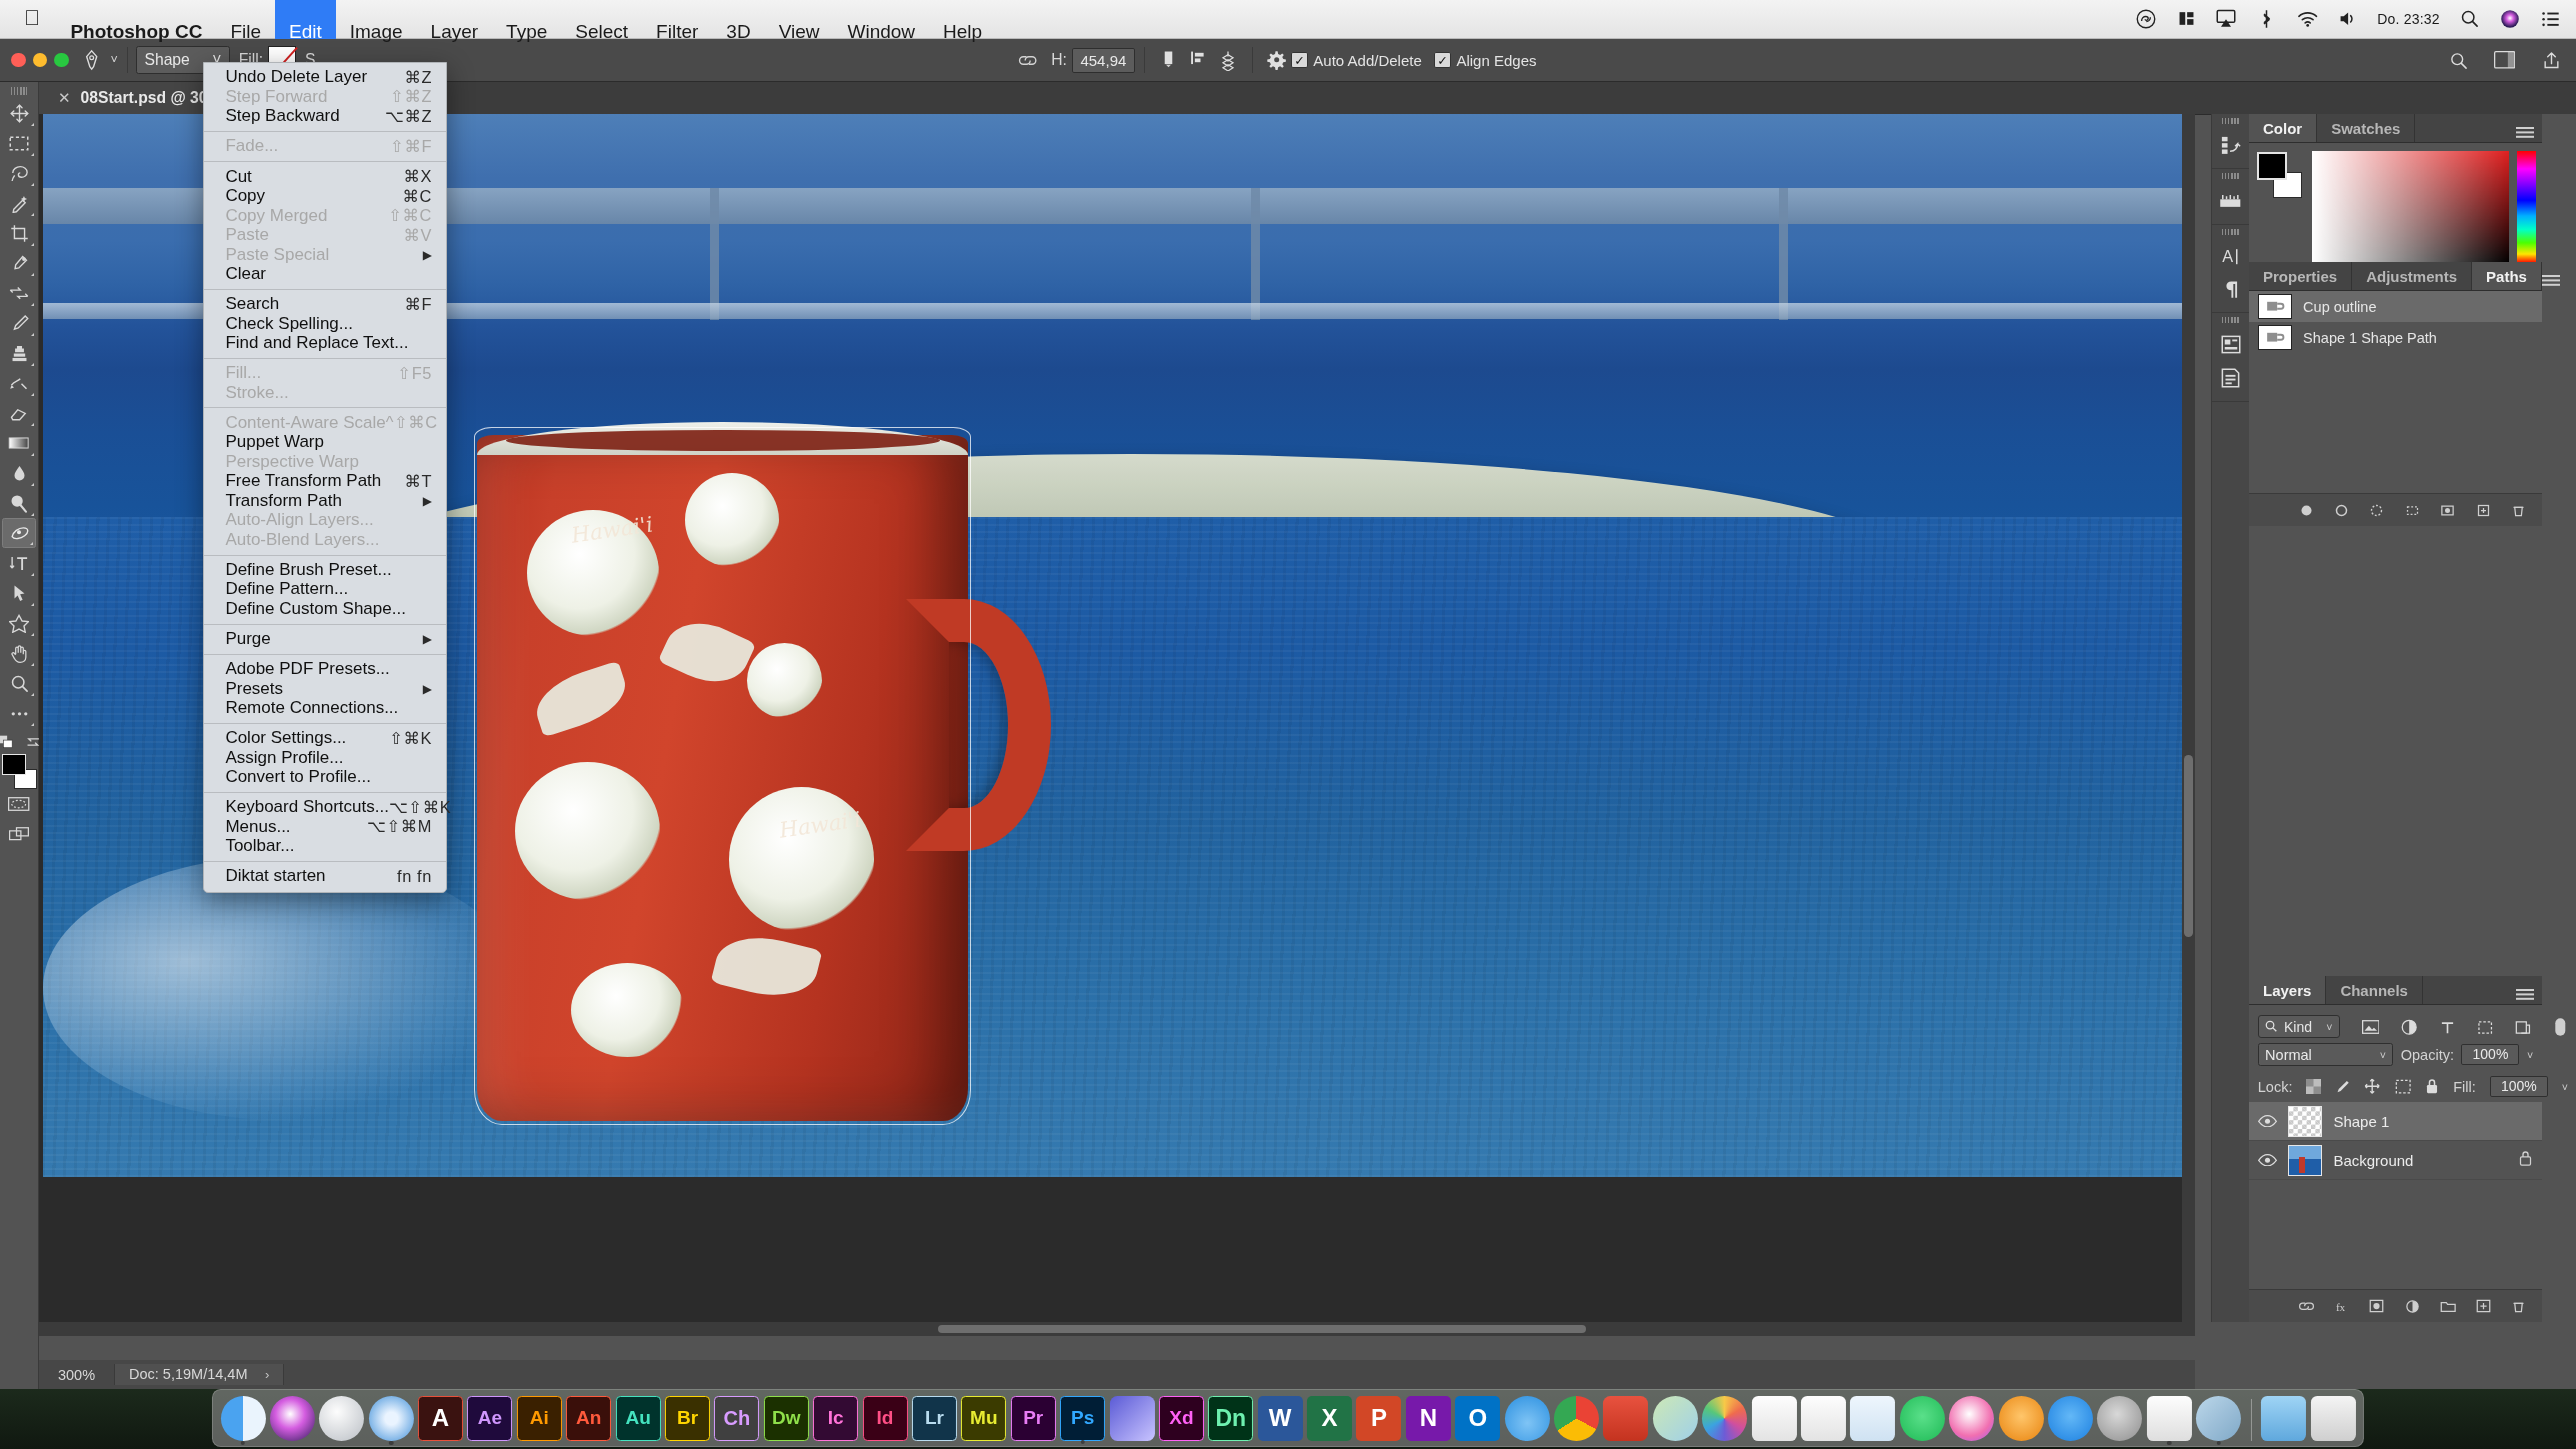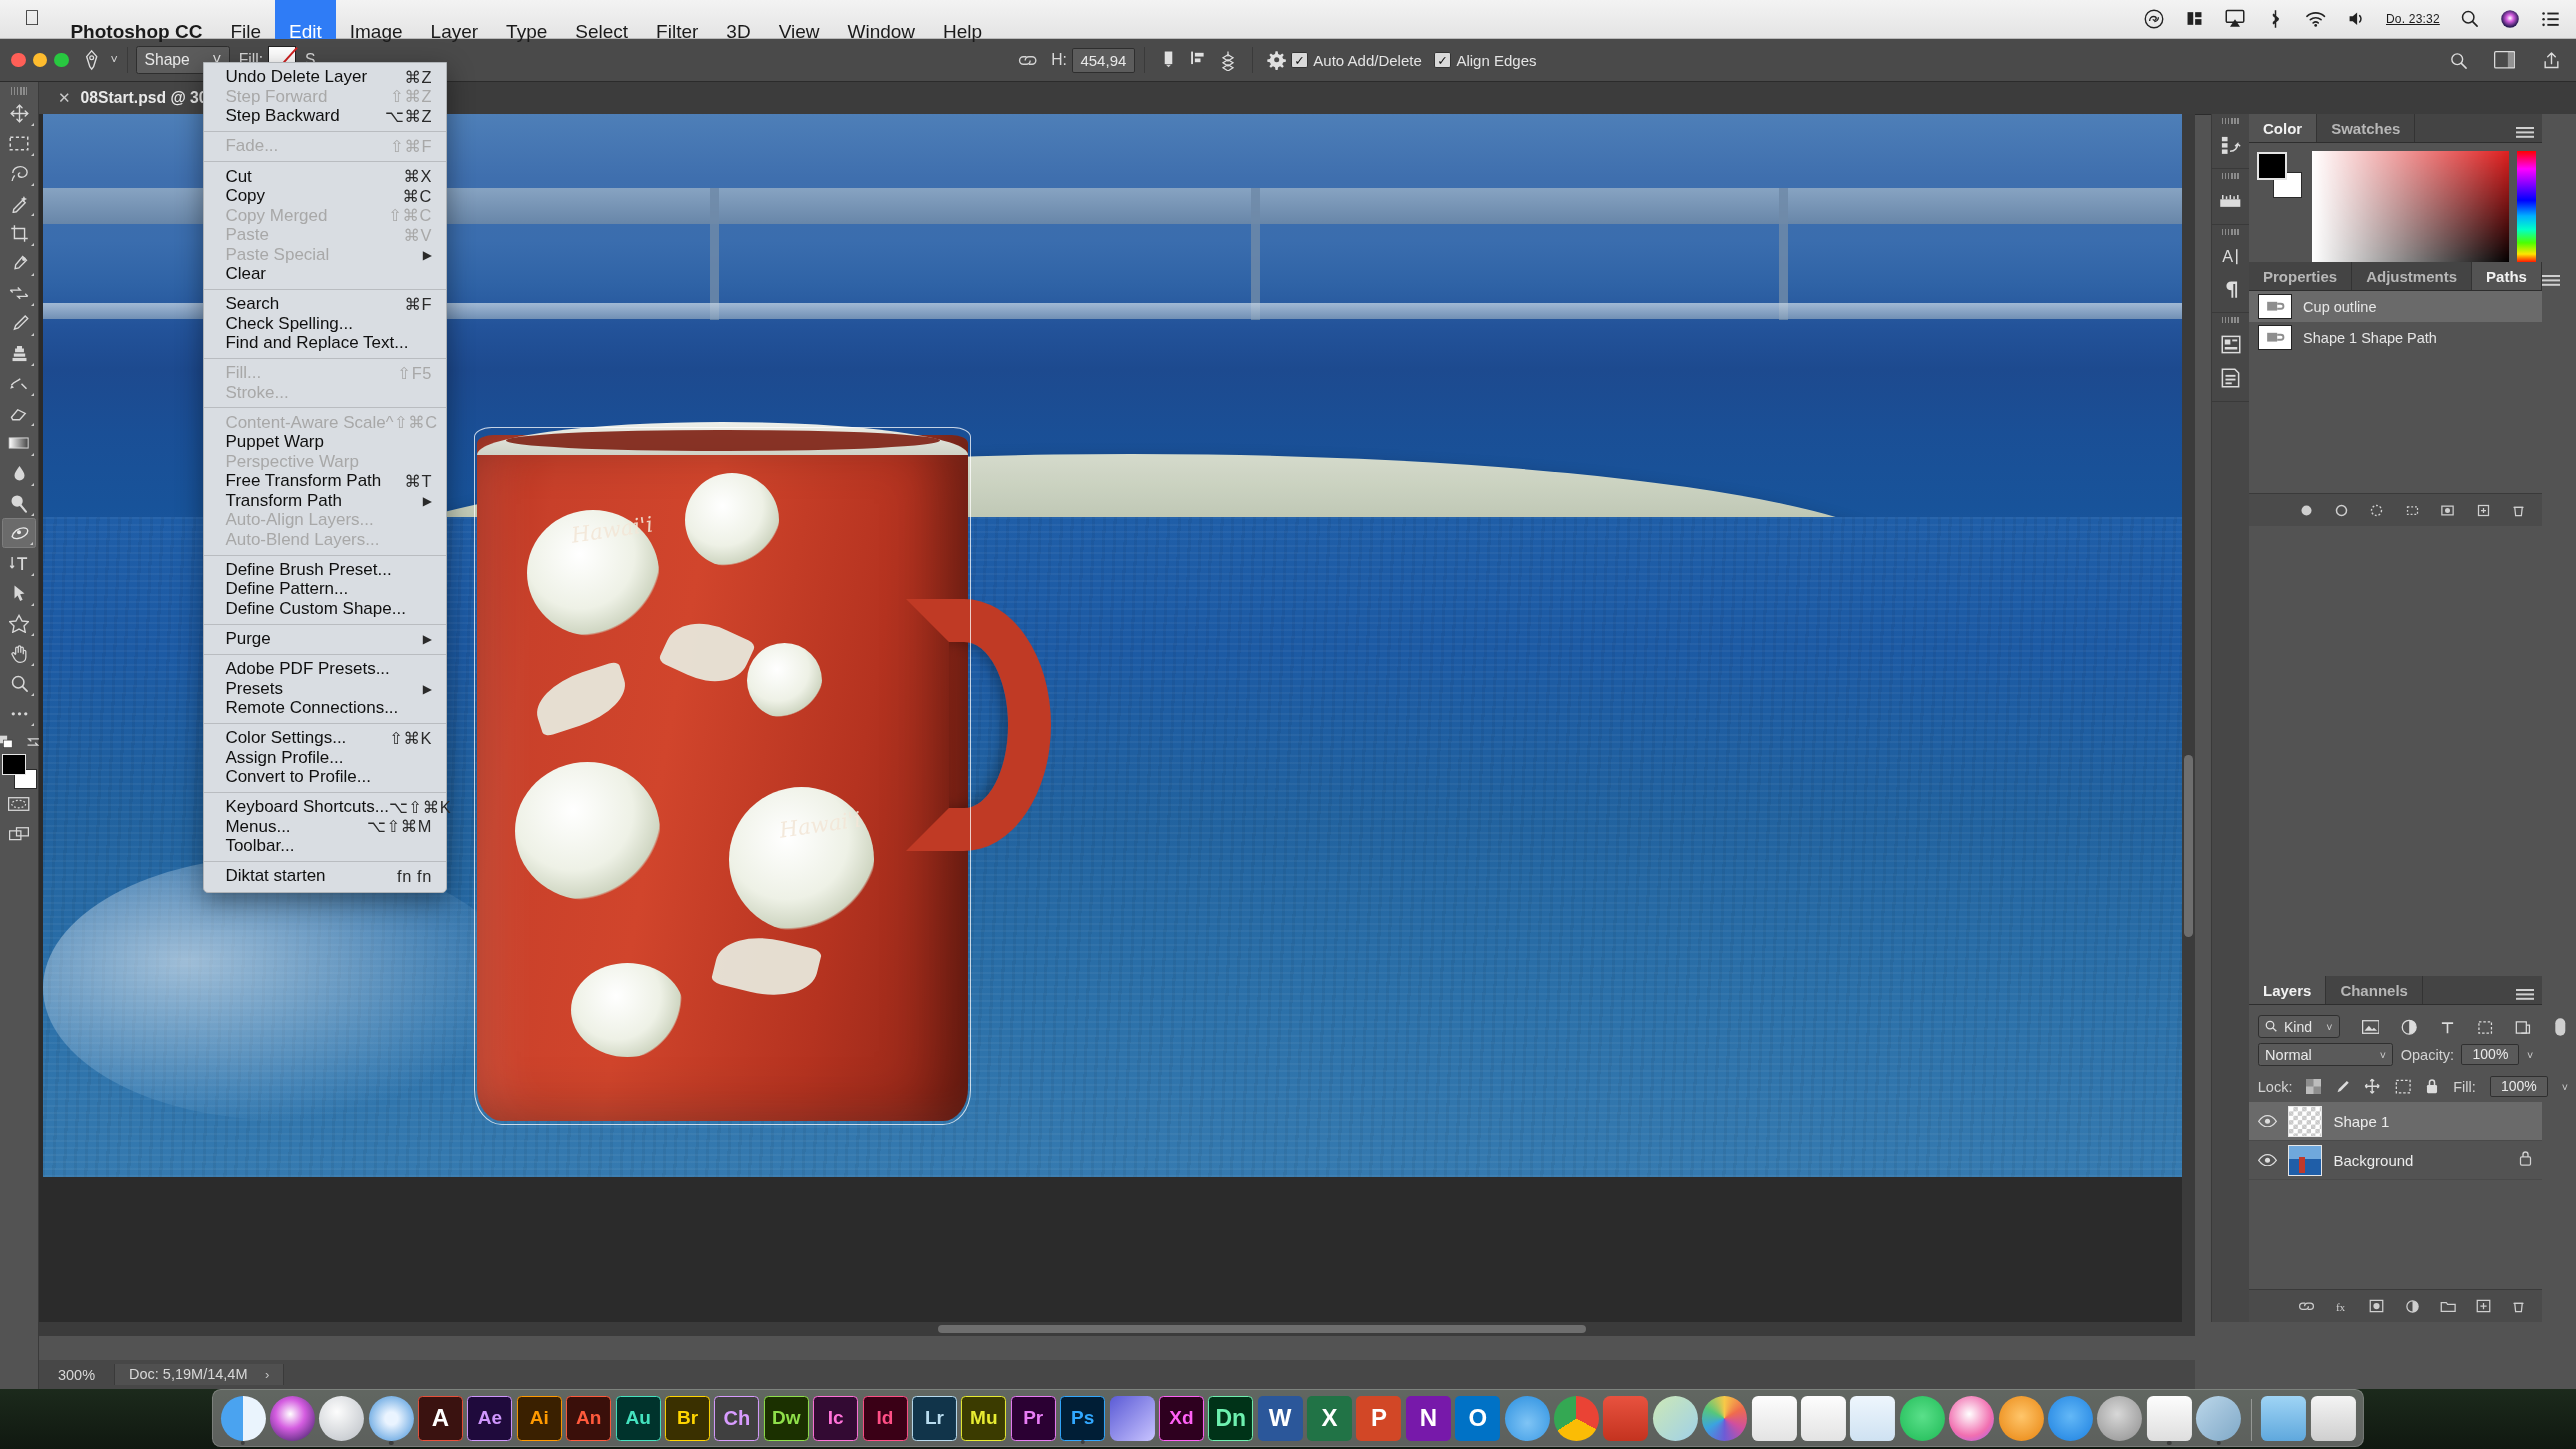--- a/index.html
+++ b/index.html
@@ -12,21 +12,21 @@
     background:linear-gradient(180deg,#f3f3f3 0%,#e4e4e4 100%);
     display:flex; align-items:center; font-size:19px; color:#1a1a1a;
     border-bottom:0.6px solid #b9b9b9; z-index:60;
   }
   #macbar .apple { padding:0 16.4px 0 24px; font-size:21.4px; line-height:1; }
   #macbar .mi { padding:12px 14px; height:39px; line-height:39px; white-space:nowrap; }
   #macbar .mi.bold { font-weight:bold; }
   #macbar .mi.active { background:#2f7cf6; color:#fff; }
   #macbar .right { margin-left:auto; display:flex; align-items:center; padding-right:15px; gap:19px; }
   #macbar .right .ic { width:21.4px; height:21.4px; display:flex; align-items:center; justify-content:center; }
-  #macbar .clock { font-size:12px; letter-spacing:0.2px; white-space:nowrap;text-decoration:underline; }
+  #macbar .clock { font-size:14px; letter-spacing:0.2px; white-space:nowrap; }
 
   
   #ps { position:absolute; left:0; top:39px; width:2576px; height:1350px; background:#535353; }
 
   
   #optbar { position:absolute; left:0; top:0; width:2576px; height:43px;
             background:#4a4a4a; border-bottom:0.6px solid #2b2b2b;
             display:flex; align-items:center; }
   .lights { display:flex; gap:7px; padding:0 8.8px 0 11.3px; }
   .lights i { width:14.5px; height:14.5px; border-radius:50%; display:block; }

